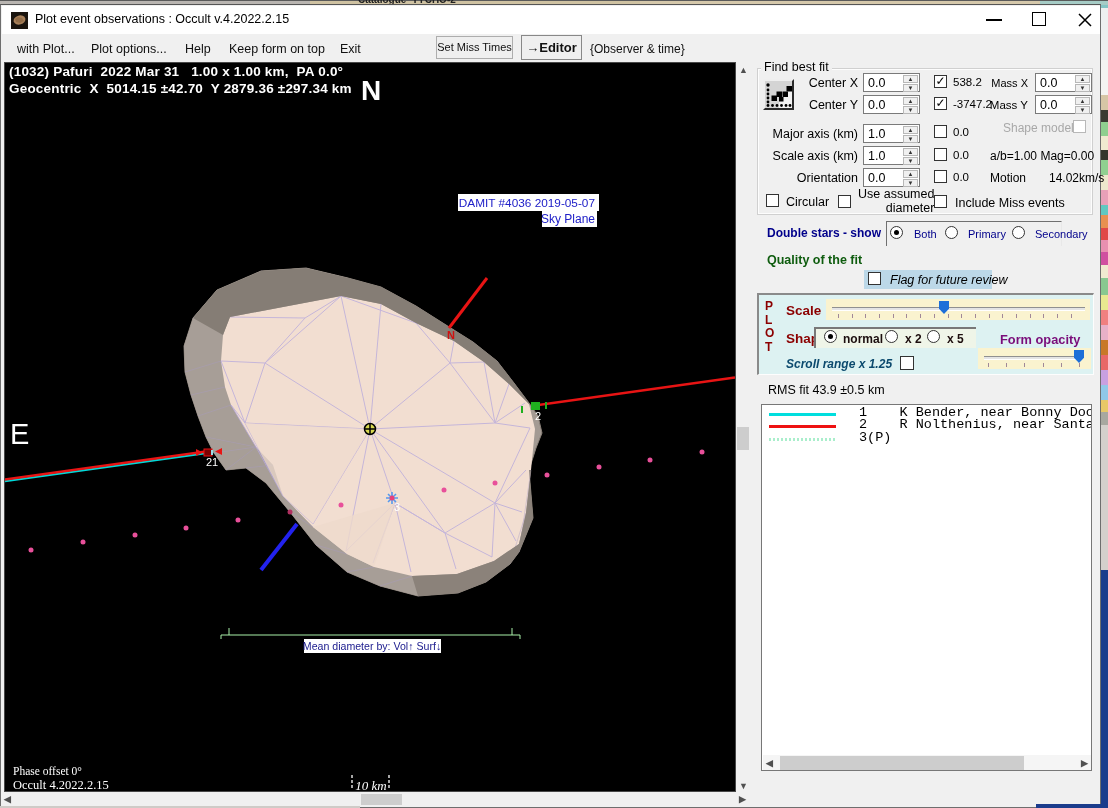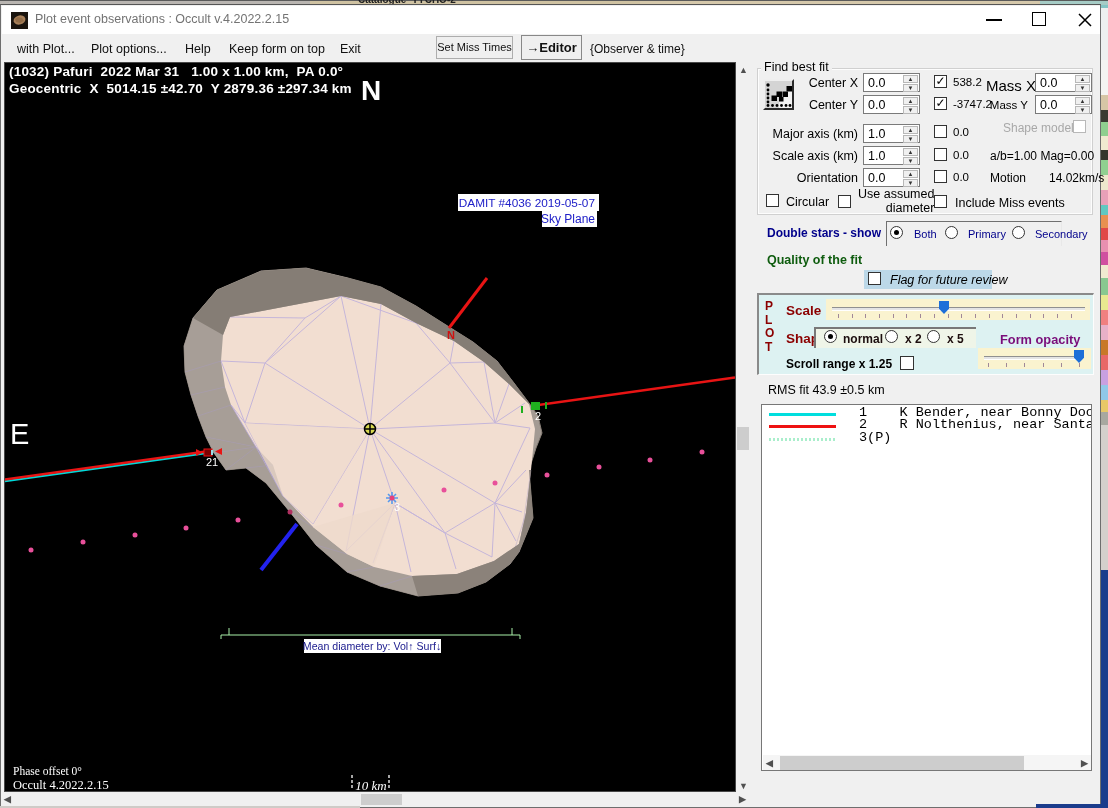--- a/index.html
+++ b/index.html
@@ -5,21 +5,21 @@
 * { margin:0; padding:0; box-sizing:border-box; }
 html,body { width:1108px; height:808px; overflow:hidden; background:#b9b5b1; font-family:"Liberation Sans", sans-serif; }
 .abs { position:absolute; }
 #stage { position:relative; width:1108px; height:808px; }
 
 #topstrip { left:0; top:0; width:1108px; height:5px; background:#b9b5b1; overflow:hidden; }
 #rightsliver { left:1101px; top:5px; width:7px; height:803px; background:#e8e8e8; overflow:hidden; }
 
 #win { left:0; top:4px; width:1101px; height:804px; background:#f0f0f0; border:1px solid #6e6e6e; border-top:1px solid #555; }
 #titlebar { left:1px; top:1px; width:1098px; height:28px; background:#ffffff; }
-#titlebar .ttl { position:absolute; left:33px; top:6px; font-size:12.5px; color:#737373; }
+#titlebar .ttl { position:absolute; left:33px; top:6px; font-size:12.5px; color:#000000; }
 #icon16 { left:9px; top:6px; width:17px; height:17px; background:#15100c; }
 #menubar { left:1px; top:29px; width:1098px; height:30px; background:#f0f0f0; font-size:12.5px; color:#111; }
 .mitem { position:absolute; top:8px; }
 .btn { position:absolute; background:#efefef; border:1px solid #adadad; text-align:center; white-space:nowrap; overflow:hidden; }
 
 .sb { background:#f0f0f0; }
 .sbthumb { background:#cdcdcd; position:absolute; }
 .sbarr { position:absolute; color:#505050; font-size:9px; font-weight:bold; }
 
 .grouplabel { position:absolute; font-size:12.5px; color:#000; background:#f0f0f0; padding:0 3px; }
@@ -290,21 +290,21 @@
     <div class="cb" style="left:184px; top:16px;">✓</div>
     <div class="lbl" style="left:203px; top:17px; font-size:11.5px;">538.2</div>
     <div class="cb" style="left:184px; top:38px;">✓</div>
     <div class="lbl" style="left:203px; top:39px; font-size:11.5px;">-3747.2</div>
     <div class="cb" style="left:184px; top:66px;"></div>
     <div class="lbl" style="left:203px; top:67px; font-size:11.5px;">0.0</div>
     <div class="cb" style="left:184px; top:89px;"></div>
     <div class="lbl" style="left:203px; top:90px; font-size:11.5px;">0.0</div>
     <div class="cb" style="left:184px; top:111px;"></div>
     <div class="lbl" style="left:203px; top:112px; font-size:11.5px;">0.0</div>
-    <div class="lbl" style="left:236px; top:18px; width:42px; text-align:right; font-size:15px;">Mass X</div>
+    <div class="lbl" style="left:236px; top:18px; width:42px; text-align:right; font-size:11px;">Mass X</div>
     <div class="fld" style="left:285px; top:14px; width:57px; height:19px;">
       <span class="v">0.0</span>
       <span class="spin">
         <span class="u" style="top:0;">▲</span>
         <span class="d" style="bottom:0;">▼</span>
       </span>
     </div>
     <div class="lbl" style="left:236px; top:40px; width:42px; text-align:right; font-size:11.5px;">Mass Y</div>
     <div class="fld" style="left:285px; top:36px; width:57px; height:19px;">
       <span class="v">0.0</span>
@@ -352,21 +352,21 @@
     <div class="lbl" style="left:93px; top:273px; font-weight:bold; color:#1c0e0e; font-size:12px;">normal</div>
     <div class="rad" style="left:135px; top:271px;"></div>
     <div class="lbl" style="left:155px; top:273px; font-weight:bold; color:#1c0e0e; font-size:12px;">x 2</div>
     <div class="rad" style="left:177px; top:271px;"></div>
     <div class="lbl" style="left:197px; top:273px; font-weight:bold; color:#1c0e0e; font-size:12px;">x 5</div>
     <div class="lbl" style="left:250px; top:273px; font-weight:bold; color:#7a0d7a; font-size:12.8px;">Form opacity</div>
     <div class="abs" style="left:228px; top:289px; width:113px; height:21px; background:#faf3cf;"></div>
     <div class="abs" style="left:234px; top:297px; width:96px; height:4px; background:#e4e4e4; border-top:1px solid #909090; border-bottom:1px solid #fff;"></div>
     <div class="abs" style="left:238px; top:304px; width:92px; height:4px; background:repeating-linear-gradient(90deg, #a08898 0 1px, transparent 1px 18.2px);"></div>
     <div class="abs" style="left:324px; top:291px; width:10px; height:13px; background:#1e6fd8; clip-path:polygon(0 0, 100% 0, 100% 60%, 50% 100%, 0 60%);"></div>
-    <div class="lbl" style="left:36px; top:298px; font-weight:bold; color:#000000; font-size:12px;">Scroll range x 1.25</div>
+    <div class="lbl" style="left:36px; top:298px; font-weight:bold; color:#0c4a6e; font-size:12px;font-style:italic;">Scroll range x 1.25</div>
     <div class="cb" style="left:150px; top:297px; width:14px; height:14px;"></div>
 
     <div class="lbl" style="left:18px; top:324px;">RMS fit 43.9 ±0.5 km</div>
 
     <div class="abs" style="left:11px; top:345px; width:331px; height:367px; background:#fff; border:1px solid #777; overflow:hidden;">
       <div class="abs" style="left:7px; top:8px; width:67px; height:3px; background:#00dede;"></div>
       <div class="abs" style="left:7px; top:20px; width:67px; height:3px; background:#ee1111;"></div>
       <div class="abs" style="left:7px; top:33px; width:67px; height:3px; background:repeating-linear-gradient(90deg, #aaeecc 0 2px, #fff 2px 4px);"></div>
       <div class="abs" style="left:97px; top:2px; font-family:'Liberation Mono', monospace; font-size:13.5px; white-space:pre; line-height:12.4px; color:#000;">1    K Bender, near Bonny Doon<br>2    R Nolthenius, near Santa C<br>3(P)</div>
       <div class="abs sb" style="left:1px; top:350px; width:328px; height:16px; background:#f5f5f5;">

